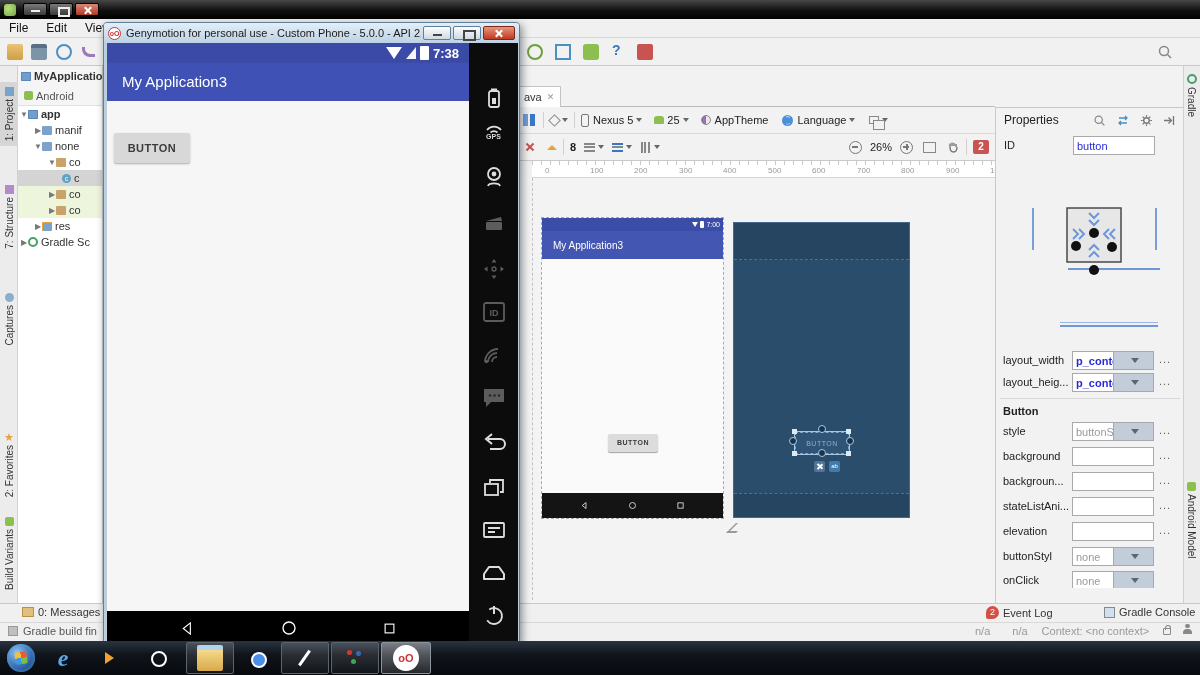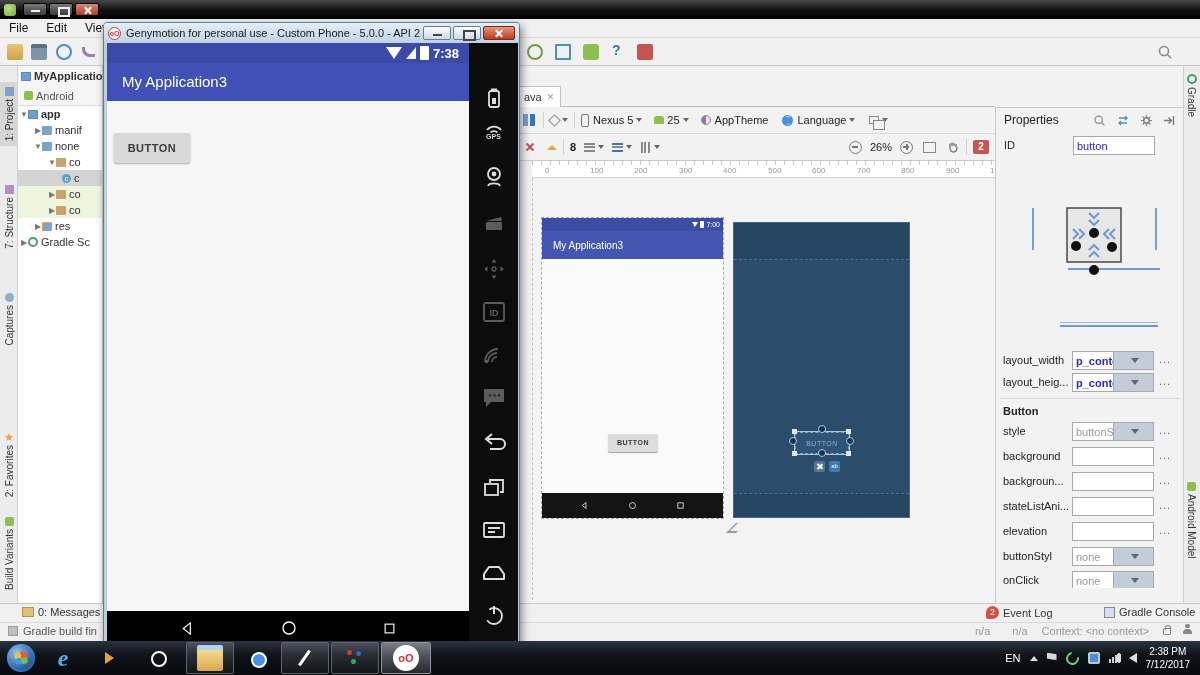--- a/index.html
+++ b/index.html
@@ -723,31 +723,13 @@
   <span class="tk redapp" style="left:145px"></span>
   <span class="tkframe" style="left:186px;width:48px"></span>
   <span class="tk expl" style="left:197px"></span>
   <span class="tk chrome" style="left:244px"></span>
   <span class="tkframe" style="left:281px;width:48px"></span>
   <span class="tk asic" style="left:292px"></span>
   <span class="tkframe" style="left:331px;width:48px"></span>
   <span class="tk paintic" style="left:342px"></span>
   <span class="tkframe active" style="left:381px;width:50px"></span>
   <span class="tk genyic" style="left:393px">oO</span>
-  <span class="tray">
-    <span>EN</span>
-    <span class="tri-up"></span>
-    <span class="flagic"></span>
-    <span class="syncic"></span>
-    <span class="updic"></span>
-    <span class="sigbars">
-        <i style="height:4px"></i>
-        <i style="height:6px"></i>
-        <i style="height:8px"></i>
-        <i style="height:10px"></i>
-      </span>
-    <span class="spk"></span>
-    <span class="clock">
-      <span>2:38 PM</span><br>
-      <span>7/12/2017</span>
-    </span>
-  </span>
 </div>
 
 </body></html>

